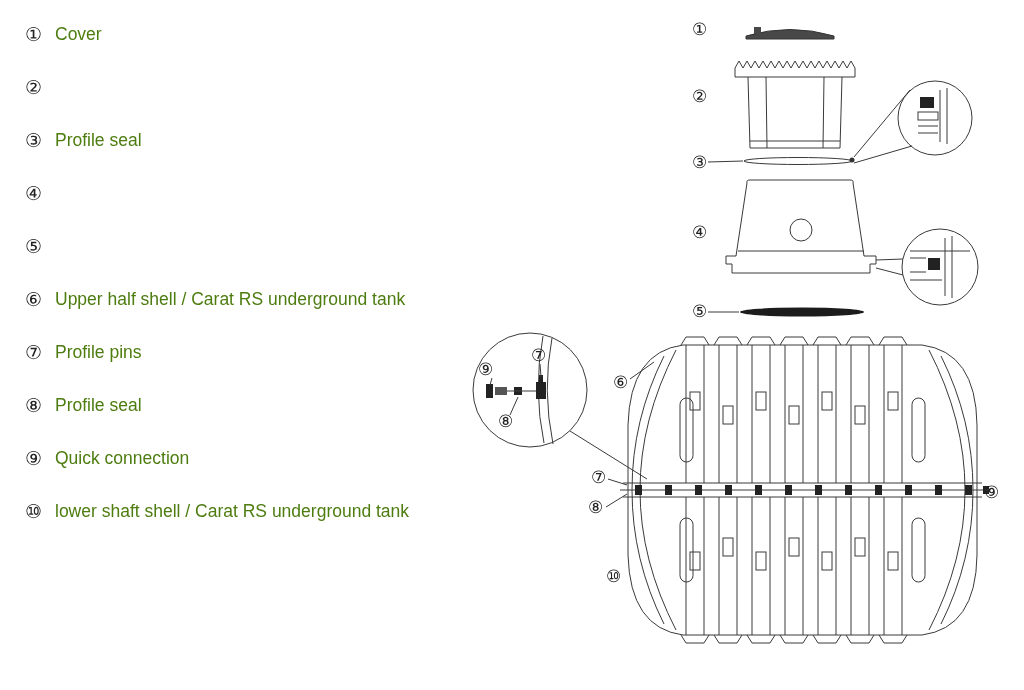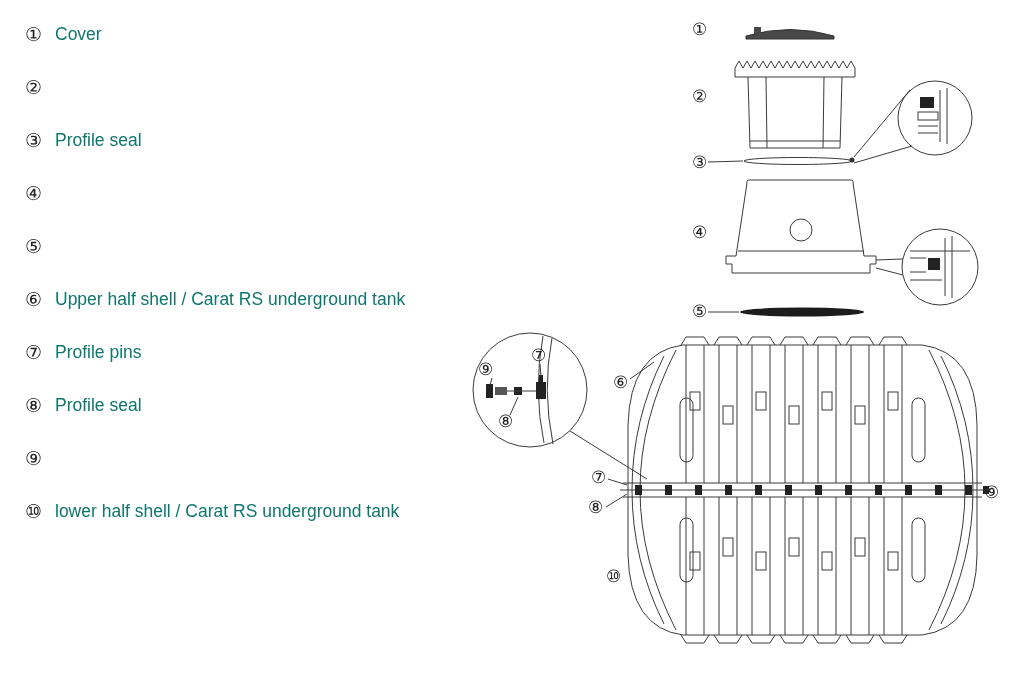--- a/index.html
+++ b/index.html
@@ -20,21 +20,21 @@
     margin-bottom:28px;
     font-size:17.5px;line-height:25px;
   }
   .pnum{
     flex:0 0 30px;
     font-size:19px;line-height:25px;
     color:#222;
   }
   .plabel{
     max-width:362px;
-    color:#0f766e;
+    color:#4d7c0f;
   }
   
   #diagram{
     position:absolute;left:440px;top:0;width:584px;height:690px;
   }
   .callout{
     position:absolute;
     font-size:17px;line-height:17px;
     color:#222;
     user-select:none;
@@ -70,24 +70,25 @@
     <div class="part-item">
       <span class="pnum">⑦</span>
       <span class="plabel">Profile pins</span>
     </div>
     <div class="part-item">
       <span class="pnum">⑧</span>
       <span class="plabel">Profile seal</span>
     </div>
     <div class="part-item">
       <span class="pnum">⑨</span>
+      <span class="plabel">Quick connection</span>
     </div>
     <div class="part-item">
       <span class="pnum">⑩</span>
-      <span class="plabel">lower half shell / Carat RS underground tank</span>
+      <span class="plabel">lower shaft shell / Carat RS underground tank</span>
     </div>
   </div>
 
   <svg id="diagram" width="584" height="690" viewBox="0 0 584 690">
     <g stroke="#3a3a3a" fill="none" stroke-width="1">
 
       <g>
         <path d="M306 36 Q350 23 394 36 L394 39 L306 39 Z" fill="#484848" stroke="#333"></path>
         <rect x="314" y="27" width="7" height="7" fill="#484848" stroke="none"></rect>
       </g>

